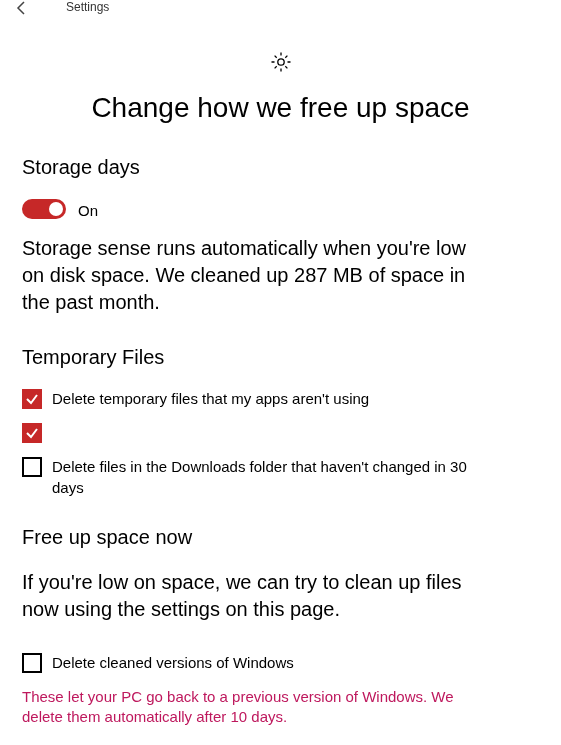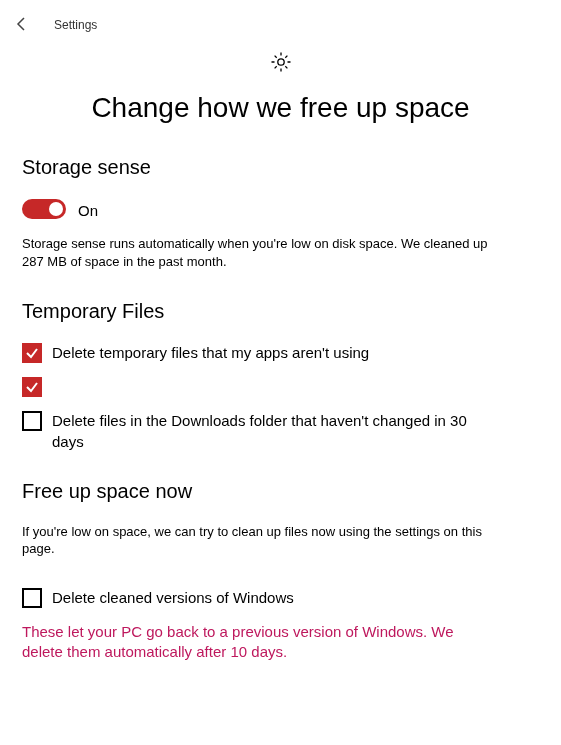--- a/index.html
+++ b/index.html
@@ -6,24 +6,24 @@
   body {
     font-family: "Segoe UI", -apple-system, sans-serif;
     background: #ffffff;
     color: #000000;
     width: 561px;
     height: 745px;
     overflow: hidden;
   }
   .titlebar {
     display: flex;
-    align-items: flex-end;
+    align-items: flex-start;
     height: 32px;
     padding-left: 14px;
-    gap: 24px;
+    gap: 36px;
   }
   .back-arrow {
     width: 16px;
     height: 16px;
     display: flex;
     align-items: center;
     justify-content: center;
     cursor: pointer;
   }
   .back-arrow svg { stroke: #444; }
@@ -69,21 +69,21 @@
     position: absolute;
     right: 3px;
     top: 3px;
     width: 14px;
     height: 14px;
     border-radius: 50%;
     background: #fff;
   }
   .toggle-label { font-size: 15px; }
   .desc {
-    font-size: 13px;
+    font-size: 20px;
     line-height: 1.35;
     max-width: 470px;
     margin-bottom: 30px;
   }
   .checkbox-row {
     display: flex;
     align-items: flex-start;
     gap: 10px;
     margin-bottom: 14px;
   }
@@ -143,21 +143,21 @@
     <span class="gear-icon">
       <svg width="24" height="24" viewBox="0 0 24 24">
         <circle cx="12" cy="12" r="3.2"></circle>
         <path d="M12 2.5v3M12 18.5v3M21.5 12h-3M5.5 12h-3M18.4 5.6l-2.1 2.1M7.7 16.3l-2.1 2.1M18.4 18.4l-2.1-2.1M7.7 7.7L5.6 5.6"></path>
       </svg>
     </span>
     <h1 class="page-title">Change how we free up space</h1>
   </div>
 
   <div class="section">
-    <h2 class="section-heading">Storage sense</h2>
+    <h2 class="section-heading">Storage days</h2>
     <div class="toggle-row">
       <div class="toggle">
         <div class="knob"></div>
       </div>
       <span class="toggle-label">On</span>
     </div>
     <p class="desc">Storage sense runs automatically when you're low on disk space. We cleaned up 287 MB of space in the past month.</p>
   </div>
 
   <div class="section">

